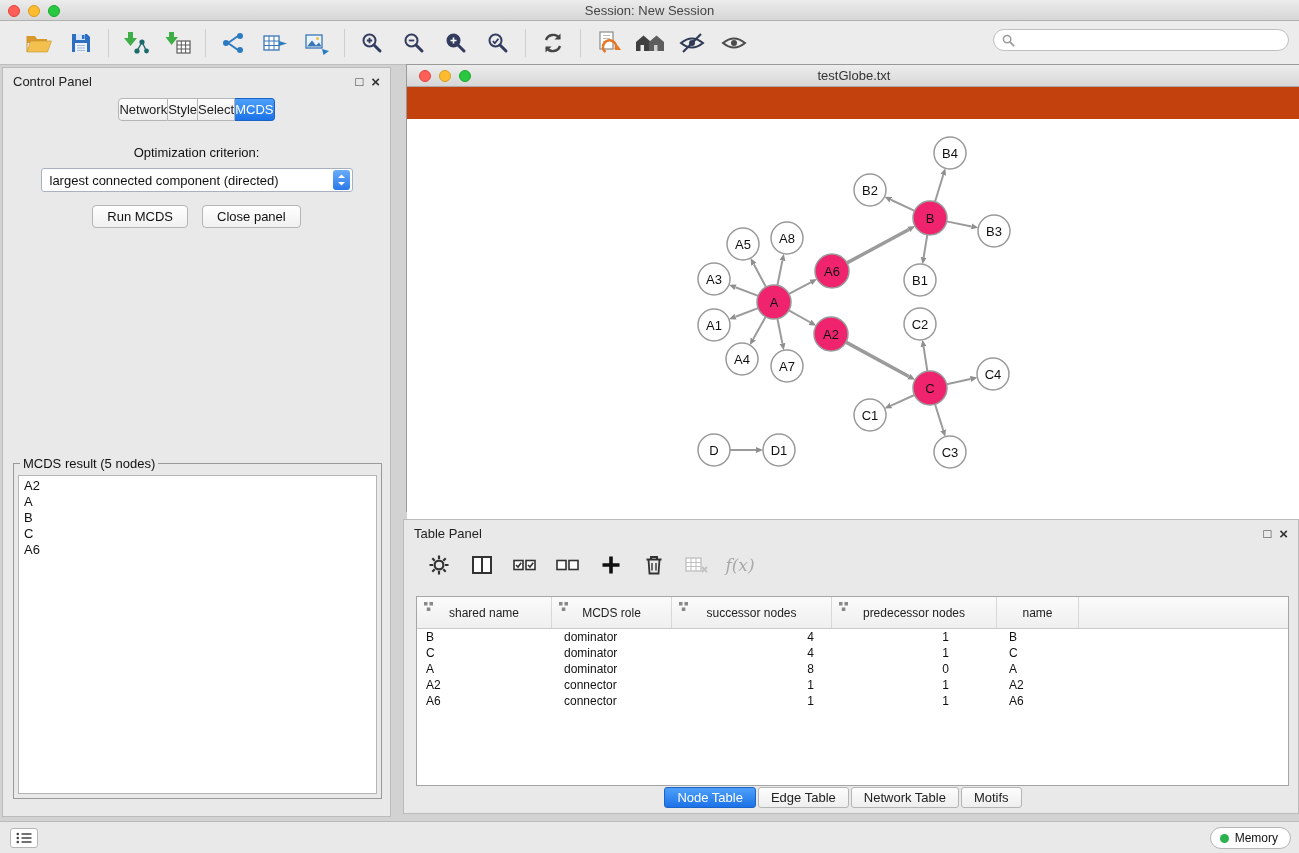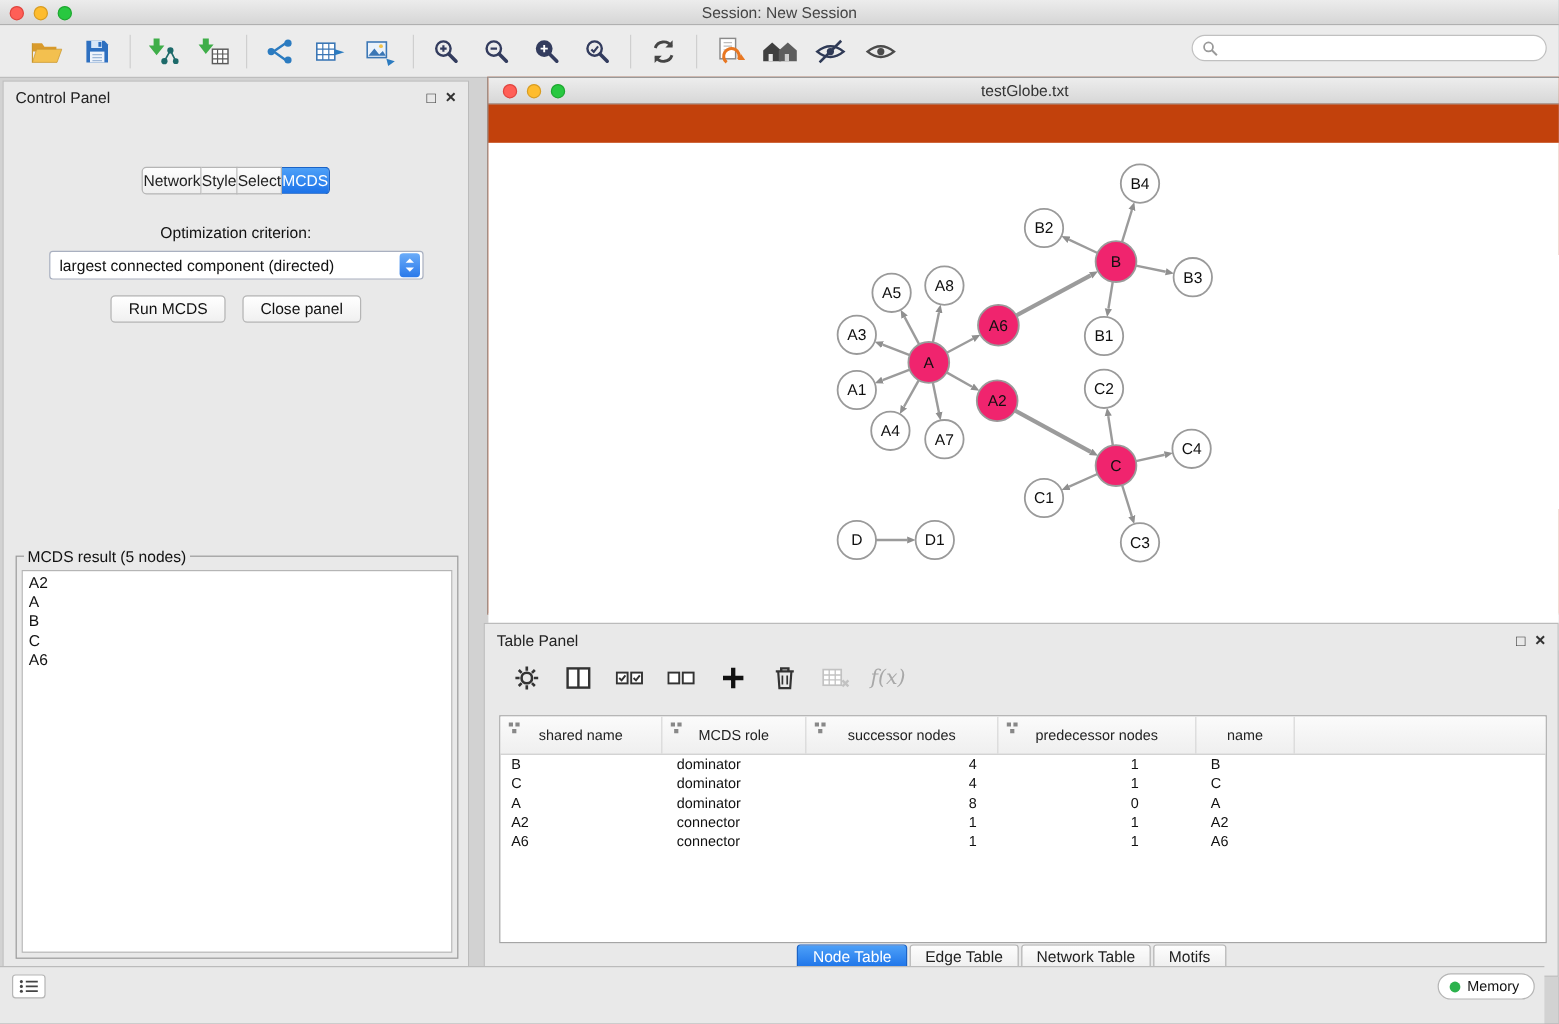--- a/index.html
+++ b/index.html
@@ -30,21 +30,21 @@
   
   .control-panel { position:absolute; left:2px; top:67px; width:389px; bottom:36px;
     background:#e9e9e9; border:1px solid #bbb; }
   .panel-header { height:26px; display:flex; align-items:center; padding:0 10px; }
   .panel-header .ptitle { font-size:13px; color:#222; }
   .panel-header .pctrls { margin-left:auto; display:flex; gap:8px; color:#333; }
   .pctrl { font-size:13px; line-height:13px; cursor:default; }
   .pctrl.x { font-weight:700; font-size:15px; }
   .cp-tabs { display:flex; justify-content:center; margin-top:4px; }
   .cp-tab { font-size:13px; padding:3px 0; background:linear-gradient(#fdfdfd,#eee);
-    border:1px solid #b5b5b5; border-left:none; color:#222; cursor:default;margin-top:41px; }
+    border:1px solid #b5b5b5; border-left:none; color:#222; cursor:default; }
   .cp-tab:first-child { border-left:1px solid #b5b5b5; border-radius:4px 0 0 4px; }
   .cp-tab:last-child { border-radius:0 4px 4px 0; }
   .cp-tab.active { background:linear-gradient(#4da0f8,#1c72e8); color:#fff; border-color:#1b63c6; }
   .opt-label { text-align:center; font-size:13px; color:#111; margin-top:24px; }
   .dropdown { width:312px; height:24px; margin:8px auto 0; background:#fff; border:1px solid #a9b0c0;
     border-radius:3px; display:flex; align-items:center; position:relative; }
   .dropdown .dval { font-size:13px; padding-left:8px; color:#111; flex:1; white-space:nowrap; overflow:hidden; }
   .dropdown .stepper { width:17px; height:20px; margin-right:2px; border-radius:3px;
     background:linear-gradient(#6aacf9,#2a79ea); display:flex; flex-direction:column;
     align-items:center; justify-content:center; gap:1px; }
@@ -83,21 +83,21 @@
   .col0{ width:135px; } .col1{ width:120px; } .col2{ width:160px; } .col3{ width:165px; } .col4{ width:82px; }
   .td.col0{ padding-left:9px; } .td.col1{ padding-left:12px; }
   .td.col2{ text-align:right; padding-right:18px; } .td.col3{ text-align:right; padding-right:48px; }
   .td.col4{ padding-left:12px; }
   .tp-tabs { position:absolute; left:0; right:16px; bottom:5px; display:flex; justify-content:center; gap:2px; }
   .tp-tab { font-size:13px; padding:2px 12px; background:linear-gradient(#fdfdfd,#eee);
     border:1px solid #b5b5b5; border-radius:3px; color:#222; cursor:default; }
   .tp-tab.active { background:linear-gradient(#4da0f8,#1c72e8); color:#fff; border-color:#1b63c6; }
 
   
-  .statusbar { position:absolute; left:0; right:12px; bottom:0; height:48px; background:#e9e9e9;
+  .statusbar { position:absolute; left:0; right:0; bottom:0; height:32px; background:#e9e9e9;
     border-top:1px solid #bbb; }
   .listbtn { position:absolute; left:10px; top:6px; width:28px; height:20px; background:#fff;
     border:1px solid #b5b5b5; border-radius:3px; display:flex; align-items:center; justify-content:center; }
   .membtn { position:absolute; right:8px; top:5px; height:22px; padding:0 12px 0 9px; background:#fff;
     border:1px solid #b5b5b5; border-radius:11px; display:flex; align-items:center; gap:6px; }
   .memdot { width:9px; height:9px; border-radius:50%; background:#2bb24c; }
   .membtn span.lbl { font-size:12px; color:#111; }
 </style>
 </head>
 <body>

